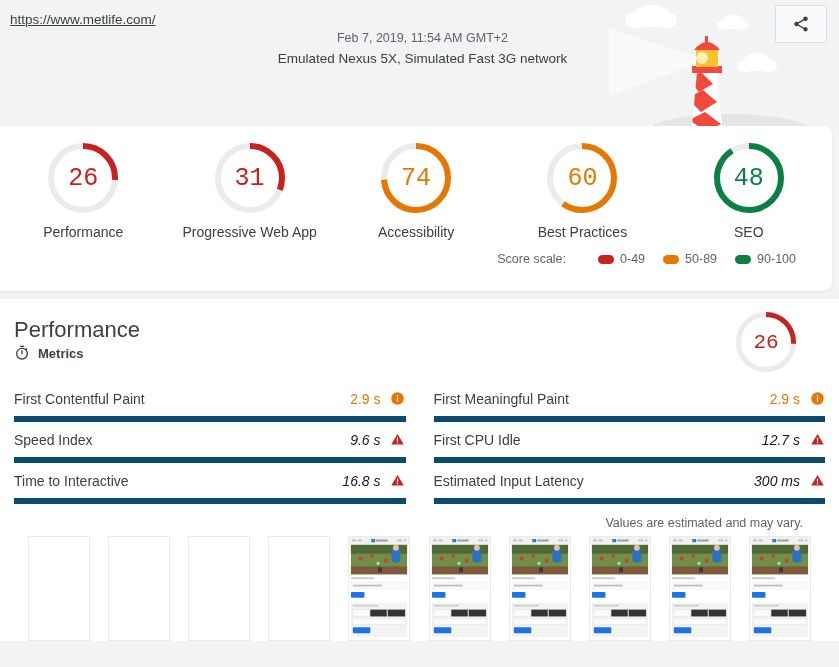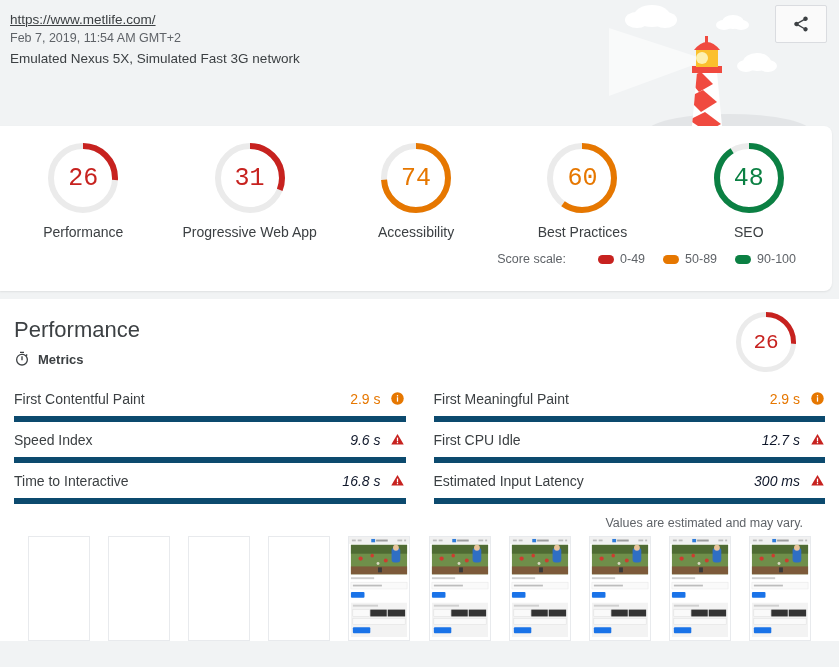--- a/index.html
+++ b/index.html
@@ -28,20 +28,21 @@
     font-size: 13.5px;
     color: #3c4043;
     text-decoration: underline;
     line-height: 19px;
     margin-bottom: 1px;
   }
   .meta-line {
     font-size: 12.5px;
     color: #5f6368;
     line-height: 17px;
+    text-align: center;
   }
   .meta-line.big { font-size: 13.5px; color:#3c4043; line-height: 19px; margin-top: 2px;}
 
   
   .share-btn {
     position: absolute;
     top: 5px; right: 12px;
     width: 52px; height: 38px;
     background: #fafafa;
     border: 1px solid #dadce0;
@@ -109,21 +110,21 @@
     position: absolute;
     left: 0; top: 299px;
     width: 839px;
     background: #fff;
     padding: 16px 14px 0 14px;
   }
   .perf-head { position: relative; height: 66px; }
   .perf-title { font-size: 22px; color: #3c4043; font-weight: 400; line-height: 30px; }
   .metrics-head {
     display: flex; align-items: center;
-    margin-top: 6px;
+    margin-top: 0;
   }
   .metrics-title {
     font-size: 13px; font-weight: bold; color: #3c4043;
     margin-left: 8px;
   }
   .perf-gauge {
     position: absolute; right: 28px; top: -4px;
     width: 62px; height: 62px;
   }
   .perf-gauge .gauge-num { width:62px; height:62px; font-size:21px; }

